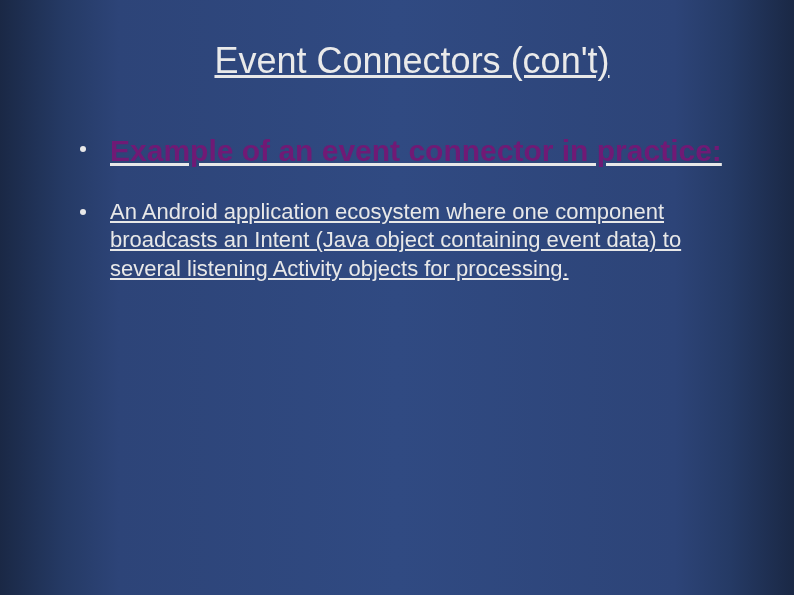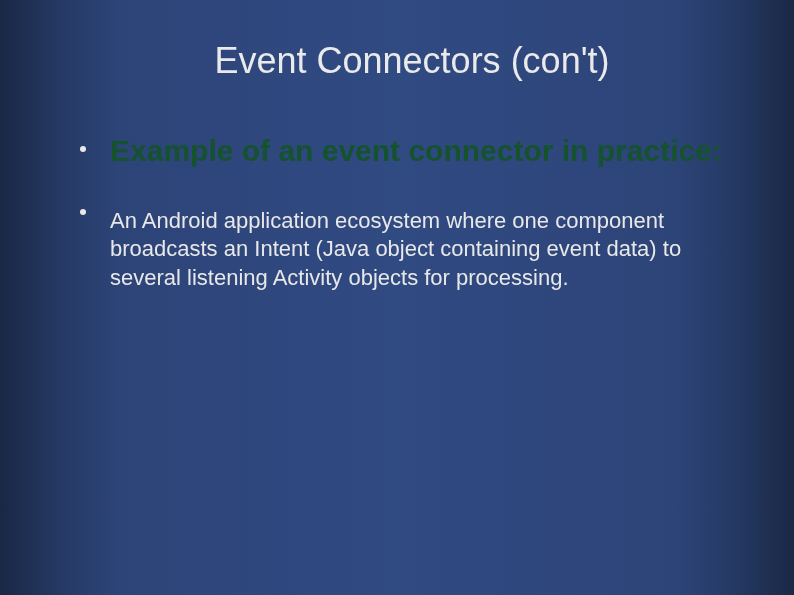--- a/index.html
+++ b/index.html
@@ -19,20 +19,21 @@
         #253a65 92%, 
         #1a2845 100%);
       font-family: Arial, Helvetica, sans-serif;
       color: #e8e8e8;
       overflow: hidden;
     }
     .slide {
       width: 100%;
       height: 100%;
       padding: 40px 50px;
+      text-decoration: underline;
     }
     .title {
       text-align: center;
       font-size: 36px;
       font-weight: normal;
       color: #eaeaea;
       margin-bottom: 50px;
       padding-left: 30px;
     }
     .content {
@@ -52,28 +53,27 @@
       margin-top: 14px;
       margin-right: 24px;
     }
     .bullet-small {
       margin-top: 11px;
     }
     .heading-text {
       font-size: 30px;
       font-weight: bold;
       line-height: 1.25;
-      color: #14532d;
+      color: #701a75;
     }
     .body-text {
       font-size: 22px;
       font-weight: normal;
       line-height: 1.3;
       color: #e8e8e8;
-      margin-top: 9px;
     }
   </style>
 </head>
 <body>
 
 <div class="slide">
   <h1 class="title">Event Connectors (con't)</h1>
   <div class="content">
     <div class="bullet-item">
       <div class="bullet"></div>

